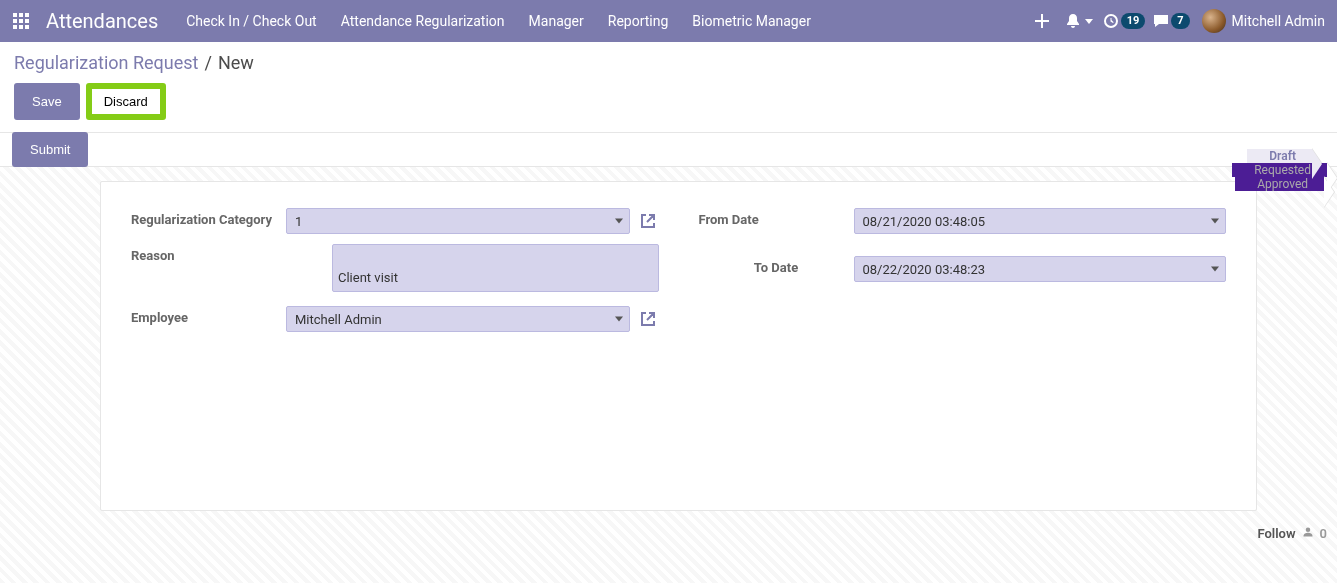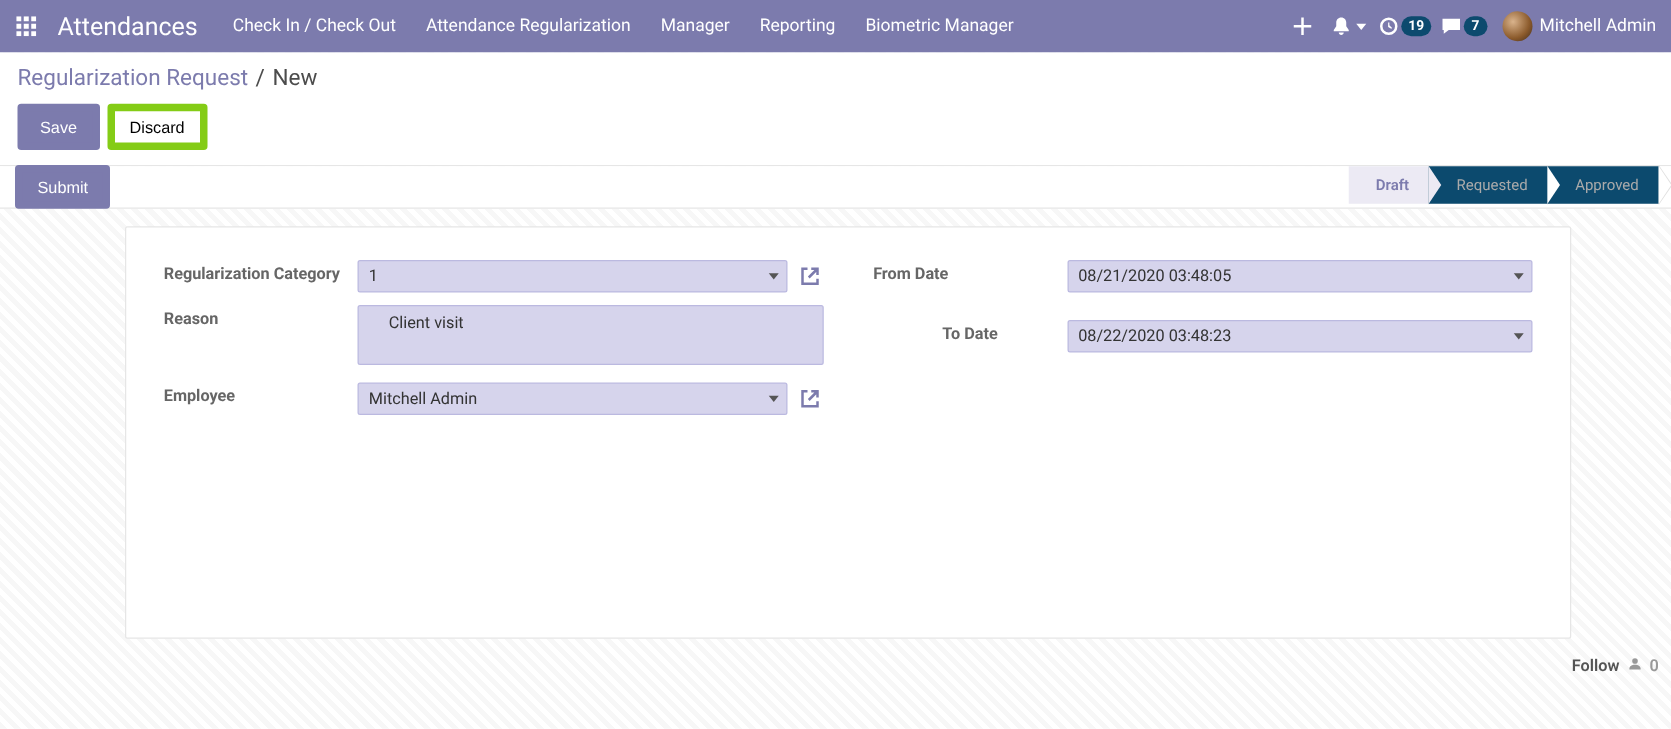--- a/index.html
+++ b/index.html
@@ -59,26 +59,26 @@
   padding: 5px 12px; border-radius: 3px; border: 6px solid #84cc16; background: #fff; cursor: pointer; font-size: 13px;
 }
 .btn-primary { background: #7c7bad; color: #fff; border-color: #7c7bad; }
 
 
 .stage-bar {
   background: #fff; border-bottom: 1px solid #e6e6e6; height: 34px;
   display: flex; align-items: center; padding: 0 12px; position: relative;
 }
 .stage-bar .status-stages {
-  position: absolute; right: 10px; top: 0; height: 100%;
-  display: flex; 
+  position: absolute; right: 10px; top: 16px; height: 100%;
+  display: flex; align-items: center; flex-direction: column;
 }
 .stage {
   position: relative; height: 30px; display: flex; align-items: center;
-  padding: 0 16px 0 22px; font-size: 12px; color: #aaa; background: #0c4a6e;
+  padding: 0 16px 0 22px; font-size: 12px; color: #aaa; background: #4c1d95;
 }
 .stage.active { color: #7c7bad; background: #eceaf4; font-weight: 600; }
 .stage::after {
   content: ''; position: absolute; right: -10px; top: 0;
   border-top: 15px solid transparent; border-bottom: 15px solid transparent;
   border-left: 10px solid #fff; z-index: 1;
 }
 .stage.active::after { border-left-color: #eceaf4; }
 .stage::before {
   content: ''; position: absolute; right: -11px; top: -1px;
@@ -97,21 +97,21 @@
 .form-row { display: flex; align-items: flex-start; margin-bottom: 10px; }
 .form-row label {
   width: 155px; font-weight: 700; color: #666; padding-top: 4px; font-size: 13px;
 }
 .form-row .field { flex: 1; display: flex; align-items: center; gap: 8px; }
 .selectish, .inputish, .textish {
   background: #d6d4ec; border: 1px solid #bbb9e0; border-radius: 2px;
   padding: 4px 24px 4px 8px; width: 100%; position: relative; color: #333;
   font-size: 13px; height: 26px; display: flex; align-items: center;
 }
-.textish { height: 48px; align-items: flex-start; padding: 6px 24px; }
+.textish { height: 48px; align-items: flex-end; padding: 6px 5px; margin-left: 46px; }
 .field-caret {
   position: absolute; right: 6px; top: 50%; transform: translateY(-50%);
   width: 0; height: 0; border-left: 4px solid transparent; border-right: 4px solid transparent;
   border-top: 5px solid #555;
 }
 .ext-link {
   width: 22px; height: 22px; display: inline-flex; align-items: center; justify-content: center; cursor: pointer;
 }
 .ext-link svg { width: 16px; height: 16px; stroke: #7c7bad; fill: none; stroke-width: 2; }
 

